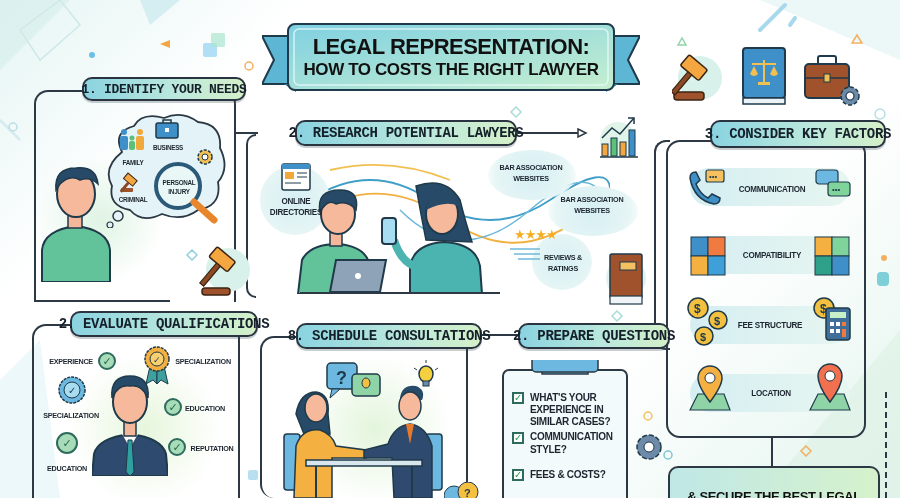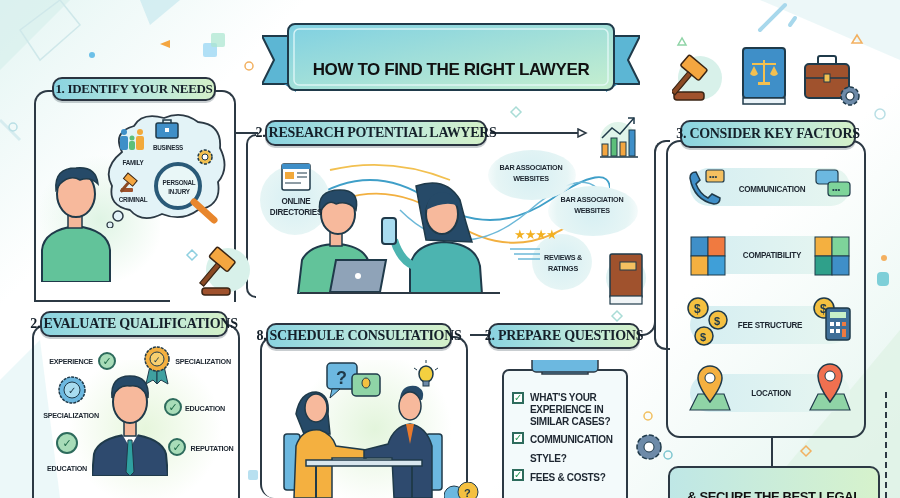--- a/index.html
+++ b/index.html
@@ -10,27 +10,28 @@
     background: linear-gradient(135deg, #e4f5f3 0%, #ffffff 22%, #ffffff 70%, #e2f4ee 100%);
     color: #1d2630;
   }
   .abs { position: absolute; }
   .label-pill {
     position: absolute;
     border: 2px solid #2a3440;
     border-radius: 10px;
     background: linear-gradient(90deg, #8ad3e0 0%, #bde9dc 60%, #d4f0c8 100%);
     font-weight: bold;
-    font-family: Liberation Serif, serif;
+    font-family: Liberation Mono, monospace;
     letter-spacing: -0.3px;
     color: #15202a;
     display: flex; align-items: center; justify-content: center;
     white-space: nowrap;
     box-shadow: 0 2px 0 rgba(40,60,70,0.25);
     z-index: 3;
+    margin-left: 30px;
   }
   .frame {
     position: absolute;
     border: 2px solid #2c3944;
     border-radius: 14px;
     z-index: 1;
   }
   .cap {
     position: absolute;
     font-family: "Liberation Sans", sans-serif;
@@ -72,21 +73,21 @@
     border: 2px solid #2d6b5c;
     background: #fff;
     z-index: 5;
     font-size: 10px; line-height: 8px; color:#2a9a55; font-weight:bold;
     text-align: center;
   }
   .q-text {
     position: absolute;
     font-weight: bold;
     font-size: 10px;
-    line-height: 19px;
+    line-height: 13px;
     color: #1d2630;
     letter-spacing: -0.3px;
     z-index: 5;
   }
   svg { display: block; }
 </style>
 </head>
 <body>
 
 <div class="abs" style="left:0;top:0;width:900px;height:498px;z-index:0;">
@@ -129,21 +130,22 @@
     <polygon points="356,62 344,70 344,62" fill="#2f7fa8"></polygon>
     <defs>
       <linearGradient id="bg1" x1="0" y1="0" x2="1" y2="1">
         <stop offset="0" stop-color="#7fd0e2"></stop>
         <stop offset="1" stop-color="#c6efcf"></stop>
       </linearGradient>
     </defs>
     <rect x="26" y="2" width="326" height="66" rx="7" fill="url(#bg1)" stroke="#1f3a4a" stroke-width="2"></rect>
     <rect x="32" y="7" width="314" height="56" rx="5" fill="none" stroke="#e8fafb" stroke-width="1.5" opacity="0.8"></rect>
   </svg>
-  <div class="abs" style="left:26px;top:38px;width:326px;text-align:center;font-size:17px;font-weight:bold;color:#111;letter-spacing:-0.4px;">HOW TO FIND THE RIGHT LAWYER</div>
+  <div class="abs" style="left:26px;top:12px;width:326px;text-align:center;font-size:22px;font-weight:bold;color:#111;letter-spacing:-0.5px;">LEGAL REPRESENTATION:</div>
+  <div class="abs" style="left:26px;top:38px;width:326px;text-align:center;font-size:17px;font-weight:bold;color:#111;letter-spacing:-0.4px;">HOW TO COSTS THE RIGHT LAWYER</div>
 </div>
 
 <div class="abs" style="left:672px;top:48px;width:56px;height:58px;z-index:3;">
   <svg width="56" height="58">
     <circle cx="28" cy="30" r="22" fill="#d8f1ea"></circle>
     <rect x="2" y="44" width="30" height="8" rx="3" fill="#a0522d" stroke="#3a2414" stroke-width="1.5"></rect>
     <g transform="rotate(40 20 22)">
       <rect x="8" y="12" width="24" height="14" rx="2" fill="#f4a640" stroke="#3a2414" stroke-width="1.5"></rect>
       <rect x="18" y="26" width="5" height="26" fill="#8b4a24" stroke="#3a2414" stroke-width="1.2"></rect>
     </g>

